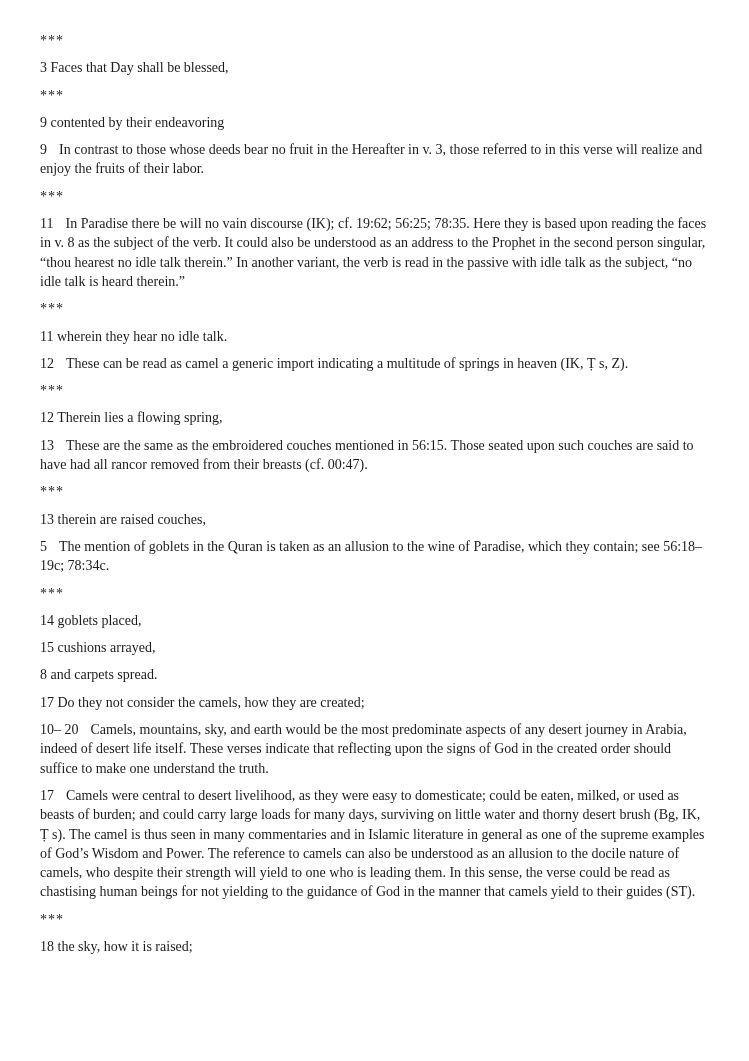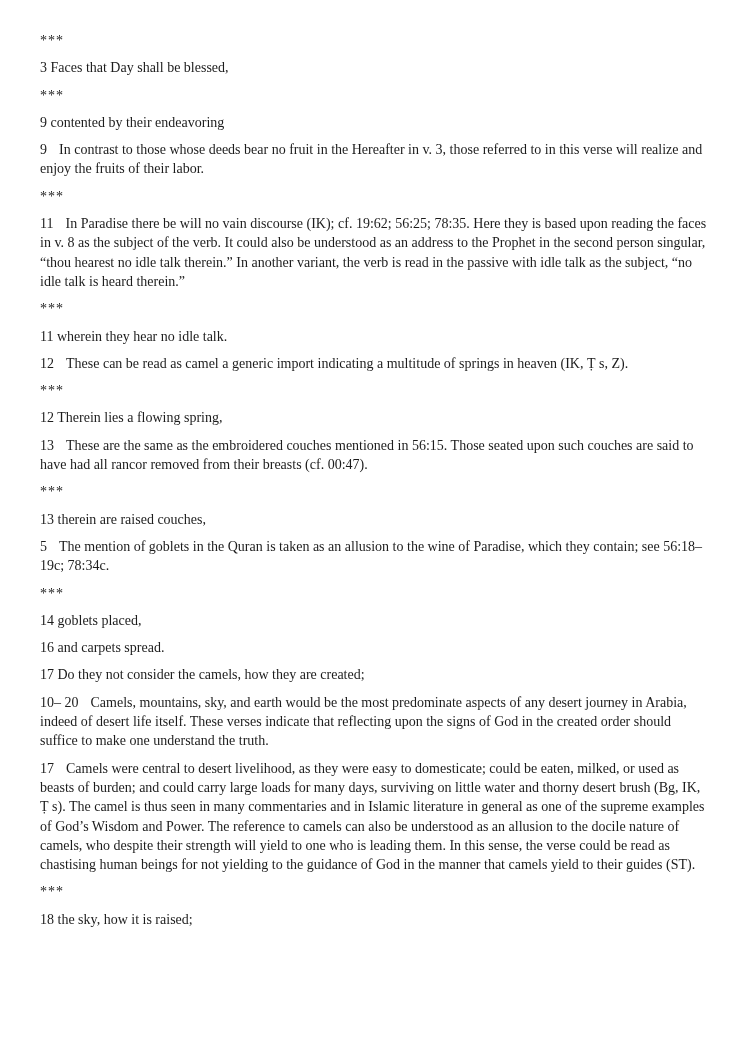--- a/index.html
+++ b/index.html
@@ -49,20 +49,21 @@
       <p>11 wherein they hear no idle talk.</p>
       <p><span class="note-num">12</span><span class="italic">These</span><span> can be read as camel a generic import indicating a multitude of springs in heaven (IK, Ṭ s, Z).</span></p>
       <p class="sep">***</p>
       <p>12 Therein lies a flowing spring,</p>
       <p><span class="note-num">13</span><span>These are the same as the embroidered couches mentioned in 56:15. Those seated upon such couches are said to have had all rancor removed from their breasts (cf. 00:47).</span></p>
       <p class="sep">***</p>
       <p>13 therein are raised couches,</p>
       <p><span class="note-num">5</span><span>The mention of </span><span class="italic">goblets</span><span> in the Quran is taken as an allusion to the wine of Paradise, which they contain; see 56:18– 19c; 78:34c.</span></p>
       <p class="sep">***</p>
       <p>14 goblets placed,</p>
-      <p>16 and carpets spread.</p>
+      <p>15 cushions arrayed,</p>
+      <p>8 and carpets spread.</p>
       <p>17 Do they not consider the camels, how they are created;</p>
       <p><span class="note-num">10– 20</span><span>Camels, mountains, sky, and earth would be the most predominate aspects of any desert journey in Arabia, indeed of desert life itself. These verses indicate that reflecting upon the signs of God in the created order should suffice to make one understand the truth.</span></p>
       <p><span class="note-num">17</span><span>Camels were central to desert livelihood, as they were easy to domesticate; could be eaten, milked, or used as beasts of burden; and could carry large loads for many days, surviving on little water and thorny desert brush (Bg, IK, Ṭ s). The camel is thus seen in many commentaries and in Islamic literature in general as one of the supreme examples of God’s Wisdom and Power. The reference to camels can also be understood as an allusion to the docile nature of camels, who despite their strength will yield to one who is leading them. In this sense, the verse could be read as chastising human beings for not yielding to the guidance of God in the manner that camels yield to their guides (ST).</span></p>
       <p class="sep">***</p>
       <p>18 the sky, how it is raised;</p>
     </div>
 </div>
 
 </body></html>

